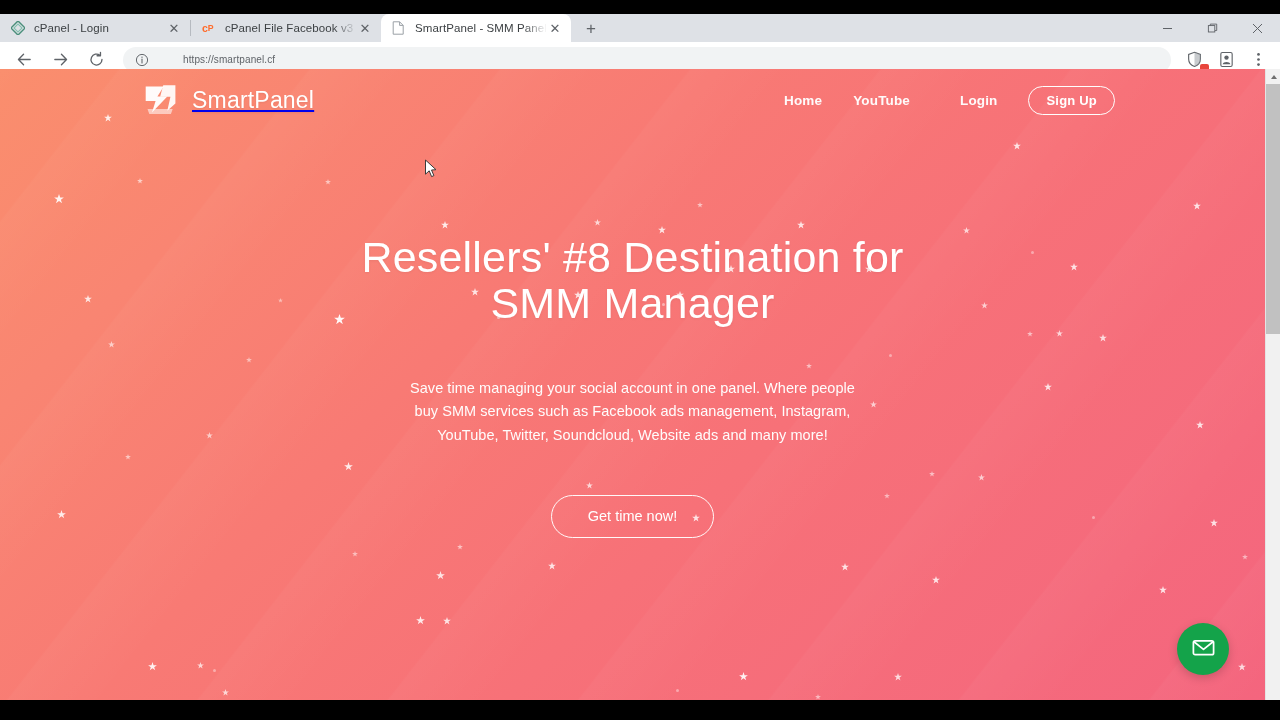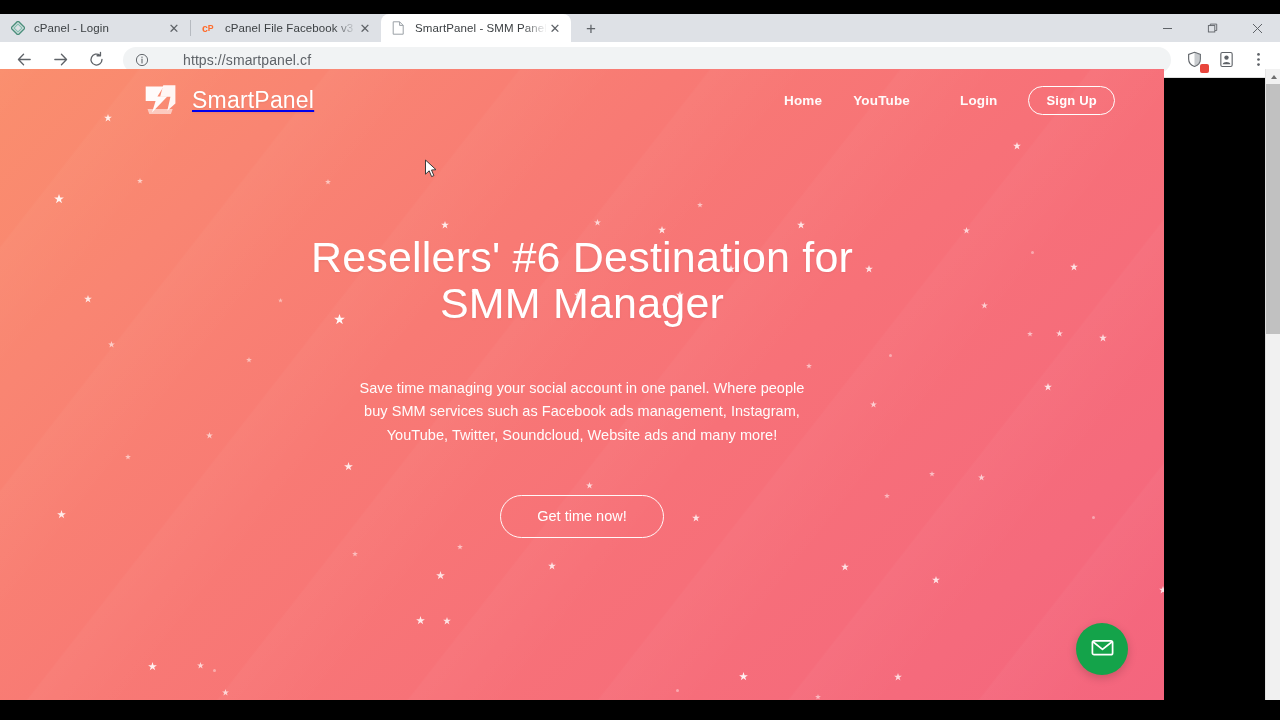--- a/index.html
+++ b/index.html
@@ -108,39 +108,39 @@
     flex: 1 1 auto;
     height: 26px;
     background: #f1f3f4;
     border-radius: 13px;
     display: flex; align-items: center;
     margin: 0 7px 0 9px;
     padding: 0 12px;
     overflow: hidden;
   }
   #omnibox-icon { margin-right: 10px; display:flex; align-items:center; color:#5f6368; }
-  #omnibox-url { font-size: 14px; color: #5f6368; white-space: nowrap; letter-spacing:.1px;padding-left:24px; }
+  #omnibox-url { font-size: 10px; color: #5f6368; white-space: nowrap; letter-spacing:.1px;padding-left:24px; }
   .tb-icon {
     width: 28px; height: 28px;
     display:flex; align-items:center; justify-content:center;
     margin: 0 2px;
     color: #5f6368;
     position: relative;
   }
 
   
   #viewport {
     position: absolute;
     left: 0; top: 69px;
     width: 1280px; height: 631px;
     overflow: hidden;
   }
   #hero {
     position: absolute; left: 0; top: 0;
-    width: 1164px; height: 631px;
+    width: 1265px; height: 631px;
     background:
       linear-gradient(135deg,
         #fa8e6d 0%,
         #f98572 18%,
         #f87a74 38%,
         #f77178 60%,
         #f56a7c 85%,
         #f4657e 100%);
     overflow: hidden;
   }
@@ -517,21 +517,21 @@
         <nav id="site-nav">
           <a class="nav-link" href="#">Home</a>
           <a class="nav-link" href="#">YouTube</a>
           <a class="nav-link" id="nav-gap-login" href="#">Login</a>
           <button id="signup-btn">Sign Up</button>
         </nav>
       </div>
 
       <div id="hero-content">
         <h1 id="hero-title">
-          <span>Resellers' #6 Destination for</span><br>
+          <span>Resellers' #8 Destination for</span><br>
           <span>SMM Manager</span>
         </h1>
         <p id="hero-sub">Save time managing your social account in one panel. Where people buy SMM services such as Facebook ads management, Instagram, YouTube, Twitter, Soundcloud, Website ads and many more!</p>
         <a id="cta-btn" href="#">Get time now!</a>
       </div>
 
       <div id="chat-widget">
         <span>
           <svg width="25" height="25" viewBox="0 0 26 26">
             <rect x="2.5" y="6" width="21" height="14.5" rx="1.8" fill="none" stroke="#ffffff" stroke-width="1.8"></rect>

